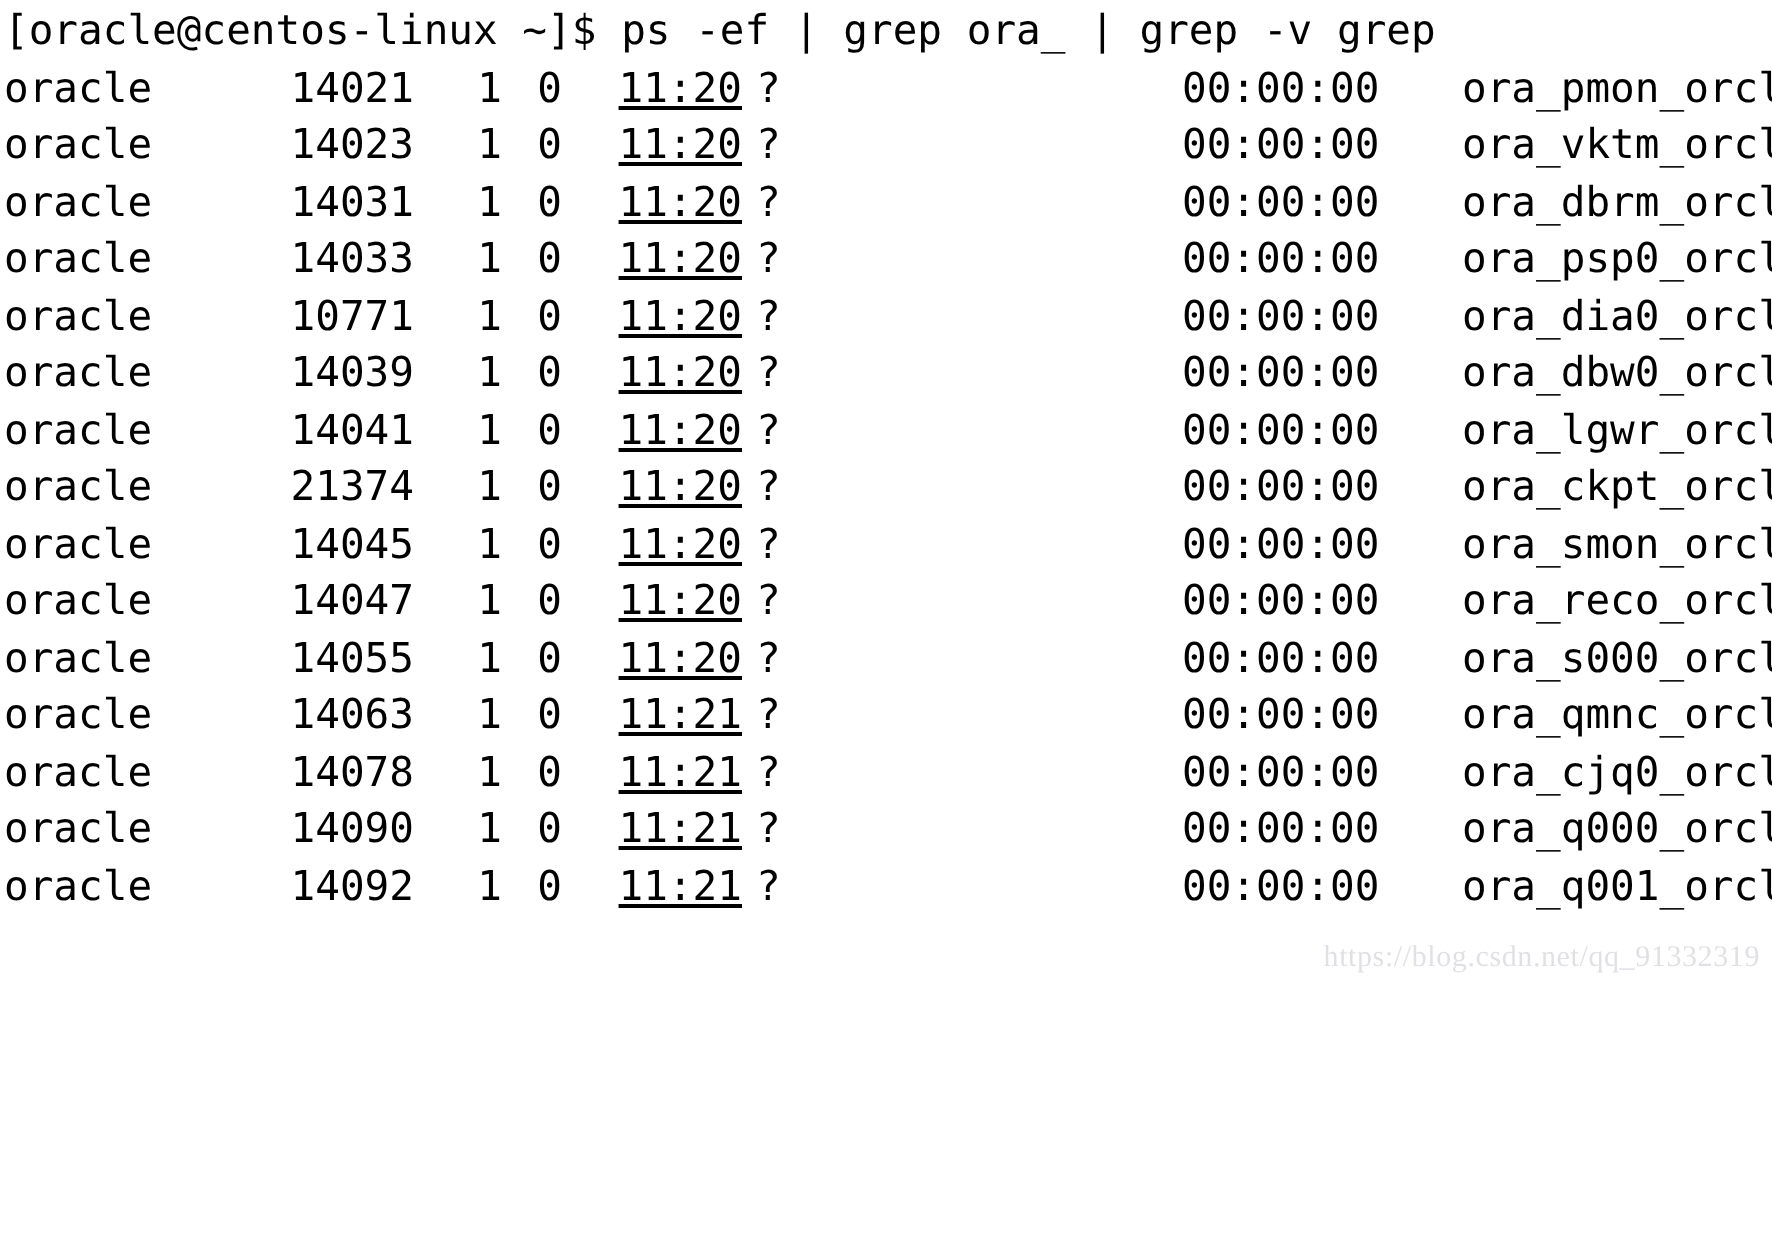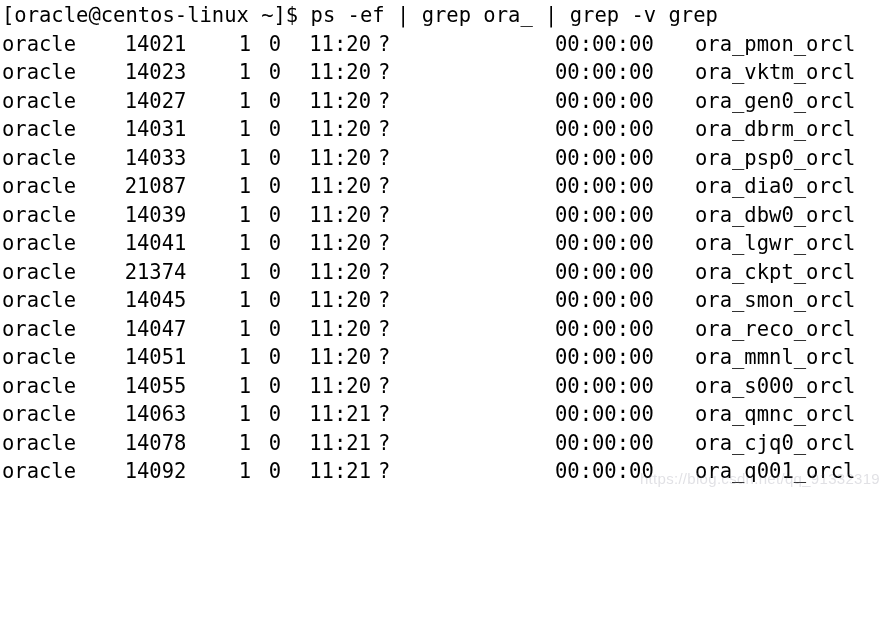--- a/index.html
+++ b/index.html
@@ -25,59 +25,58 @@
     height: 28.5px;
     letter-spacing: 0px;
     padding-left: 2px;
   }
   .ps-row {
     white-space: pre;
     height: 28.5px;
     padding-left: 2px;
   }
   .col-user   { display: inline-block; width: 102px; }
-  .col-pid    { display: inline-block; width: 103px; text-align: center; }
+  .col-pid    { display: inline-block; width: 103px; text-align: right; }
   .col-ppid   { display: inline-block; width: 44px;  text-align: right; }
   .col-c      { display: inline-block; width: 30px;  text-align: right; }
-  .col-stime  { display: inline-block; width: 90px;  text-align: right; }
+  .col-stime  { display: inline-block; width: 90px;  text-align: right; text-decoration: underline; }
   .col-tty    { display: inline-block; width: 177px; padding-left: 7px; }
-  .col-time   { display: inline-block; width: 128px; text-align: left; }
+  .col-time   { display: inline-block; width: 128px; text-align: left; margin-left: 36px; }
   .col-cmd    { display: inline-block; margin-left: 12px; }
   #watermark {
     position: absolute;
     right: 6px;
     bottom: 7px;
-    font-family: Liberation Sans, sans-serif;
+    font-family: Liberation Serif, serif;
     font-size: 15px;
     color: rgba(120,120,135,0.22);
     letter-spacing: 0.3px;
     white-space: nowrap;
     pointer-events: none;
   }
 </style>
 </head>
 <body>
 
 <div id="terminal">
 
   <div class="line"><span>[oracle@centos-linux ~]$ </span><span>ps -ef | grep ora_ | grep -v grep</span></div>
 
   <div id="process-list">
       <div class="ps-row"><span class="col-user">oracle</span><span class="col-pid">14021</span><span class="col-ppid">1</span><span class="col-c">0</span><span class="col-stime">11:20</span><span class="col-tty">?</span><span class="col-time">00:00:00</span><span class="col-cmd">ora_pmon_orcl</span></div>
       <div class="ps-row"><span class="col-user">oracle</span><span class="col-pid">14023</span><span class="col-ppid">1</span><span class="col-c">0</span><span class="col-stime">11:20</span><span class="col-tty">?</span><span class="col-time">00:00:00</span><span class="col-cmd">ora_vktm_orcl</span></div>
-      <div class="ps-row"><span class="col-user">oracle</span><span class="col-pid">14027</span><span class="col-ppid">1</span><span class="col-c">0</span><span class="col-stime">11:20</span><span class="col-tty">?</span><span class="col-time">00:00:00</span><span class="col-cmd">ora_gen0_orcl</span></div>
       <div class="ps-row"><span class="col-user">oracle</span><span class="col-pid">14031</span><span class="col-ppid">1</span><span class="col-c">0</span><span class="col-stime">11:20</span><span class="col-tty">?</span><span class="col-time">00:00:00</span><span class="col-cmd">ora_dbrm_orcl</span></div>
       <div class="ps-row"><span class="col-user">oracle</span><span class="col-pid">14033</span><span class="col-ppid">1</span><span class="col-c">0</span><span class="col-stime">11:20</span><span class="col-tty">?</span><span class="col-time">00:00:00</span><span class="col-cmd">ora_psp0_orcl</span></div>
-      <div class="ps-row"><span class="col-user">oracle</span><span class="col-pid">21087</span><span class="col-ppid">1</span><span class="col-c">0</span><span class="col-stime">11:20</span><span class="col-tty">?</span><span class="col-time">00:00:00</span><span class="col-cmd">ora_dia0_orcl</span></div>
+      <div class="ps-row"><span class="col-user">oracle</span><span class="col-pid">10771</span><span class="col-ppid">1</span><span class="col-c">0</span><span class="col-stime">11:20</span><span class="col-tty">?</span><span class="col-time">00:00:00</span><span class="col-cmd">ora_dia0_orcl</span></div>
       <div class="ps-row"><span class="col-user">oracle</span><span class="col-pid">14039</span><span class="col-ppid">1</span><span class="col-c">0</span><span class="col-stime">11:20</span><span class="col-tty">?</span><span class="col-time">00:00:00</span><span class="col-cmd">ora_dbw0_orcl</span></div>
       <div class="ps-row"><span class="col-user">oracle</span><span class="col-pid">14041</span><span class="col-ppid">1</span><span class="col-c">0</span><span class="col-stime">11:20</span><span class="col-tty">?</span><span class="col-time">00:00:00</span><span class="col-cmd">ora_lgwr_orcl</span></div>
       <div class="ps-row"><span class="col-user">oracle</span><span class="col-pid">21374</span><span class="col-ppid">1</span><span class="col-c">0</span><span class="col-stime">11:20</span><span class="col-tty">?</span><span class="col-time">00:00:00</span><span class="col-cmd">ora_ckpt_orcl</span></div>
       <div class="ps-row"><span class="col-user">oracle</span><span class="col-pid">14045</span><span class="col-ppid">1</span><span class="col-c">0</span><span class="col-stime">11:20</span><span class="col-tty">?</span><span class="col-time">00:00:00</span><span class="col-cmd">ora_smon_orcl</span></div>
       <div class="ps-row"><span class="col-user">oracle</span><span class="col-pid">14047</span><span class="col-ppid">1</span><span class="col-c">0</span><span class="col-stime">11:20</span><span class="col-tty">?</span><span class="col-time">00:00:00</span><span class="col-cmd">ora_reco_orcl</span></div>
-      <div class="ps-row"><span class="col-user">oracle</span><span class="col-pid">14051</span><span class="col-ppid">1</span><span class="col-c">0</span><span class="col-stime">11:20</span><span class="col-tty">?</span><span class="col-time">00:00:00</span><span class="col-cmd">ora_mmnl_orcl</span></div>
       <div class="ps-row"><span class="col-user">oracle</span><span class="col-pid">14055</span><span class="col-ppid">1</span><span class="col-c">0</span><span class="col-stime">11:20</span><span class="col-tty">?</span><span class="col-time">00:00:00</span><span class="col-cmd">ora_s000_orcl</span></div>
       <div class="ps-row"><span class="col-user">oracle</span><span class="col-pid">14063</span><span class="col-ppid">1</span><span class="col-c">0</span><span class="col-stime">11:21</span><span class="col-tty">?</span><span class="col-time">00:00:00</span><span class="col-cmd">ora_qmnc_orcl</span></div>
       <div class="ps-row"><span class="col-user">oracle</span><span class="col-pid">14078</span><span class="col-ppid">1</span><span class="col-c">0</span><span class="col-stime">11:21</span><span class="col-tty">?</span><span class="col-time">00:00:00</span><span class="col-cmd">ora_cjq0_orcl</span></div>
+      <div class="ps-row"><span class="col-user">oracle</span><span class="col-pid">14090</span><span class="col-ppid">1</span><span class="col-c">0</span><span class="col-stime">11:21</span><span class="col-tty">?</span><span class="col-time">00:00:00</span><span class="col-cmd">ora_q000_orcl</span></div>
       <div class="ps-row"><span class="col-user">oracle</span><span class="col-pid">14092</span><span class="col-ppid">1</span><span class="col-c">0</span><span class="col-stime">11:21</span><span class="col-tty">?</span><span class="col-time">00:00:00</span><span class="col-cmd">ora_q001_orcl</span></div>
     </div>
 
   <div id="watermark">https://blog.csdn.net/qq_91332319</div>
 </div>
 
 </body></html>

